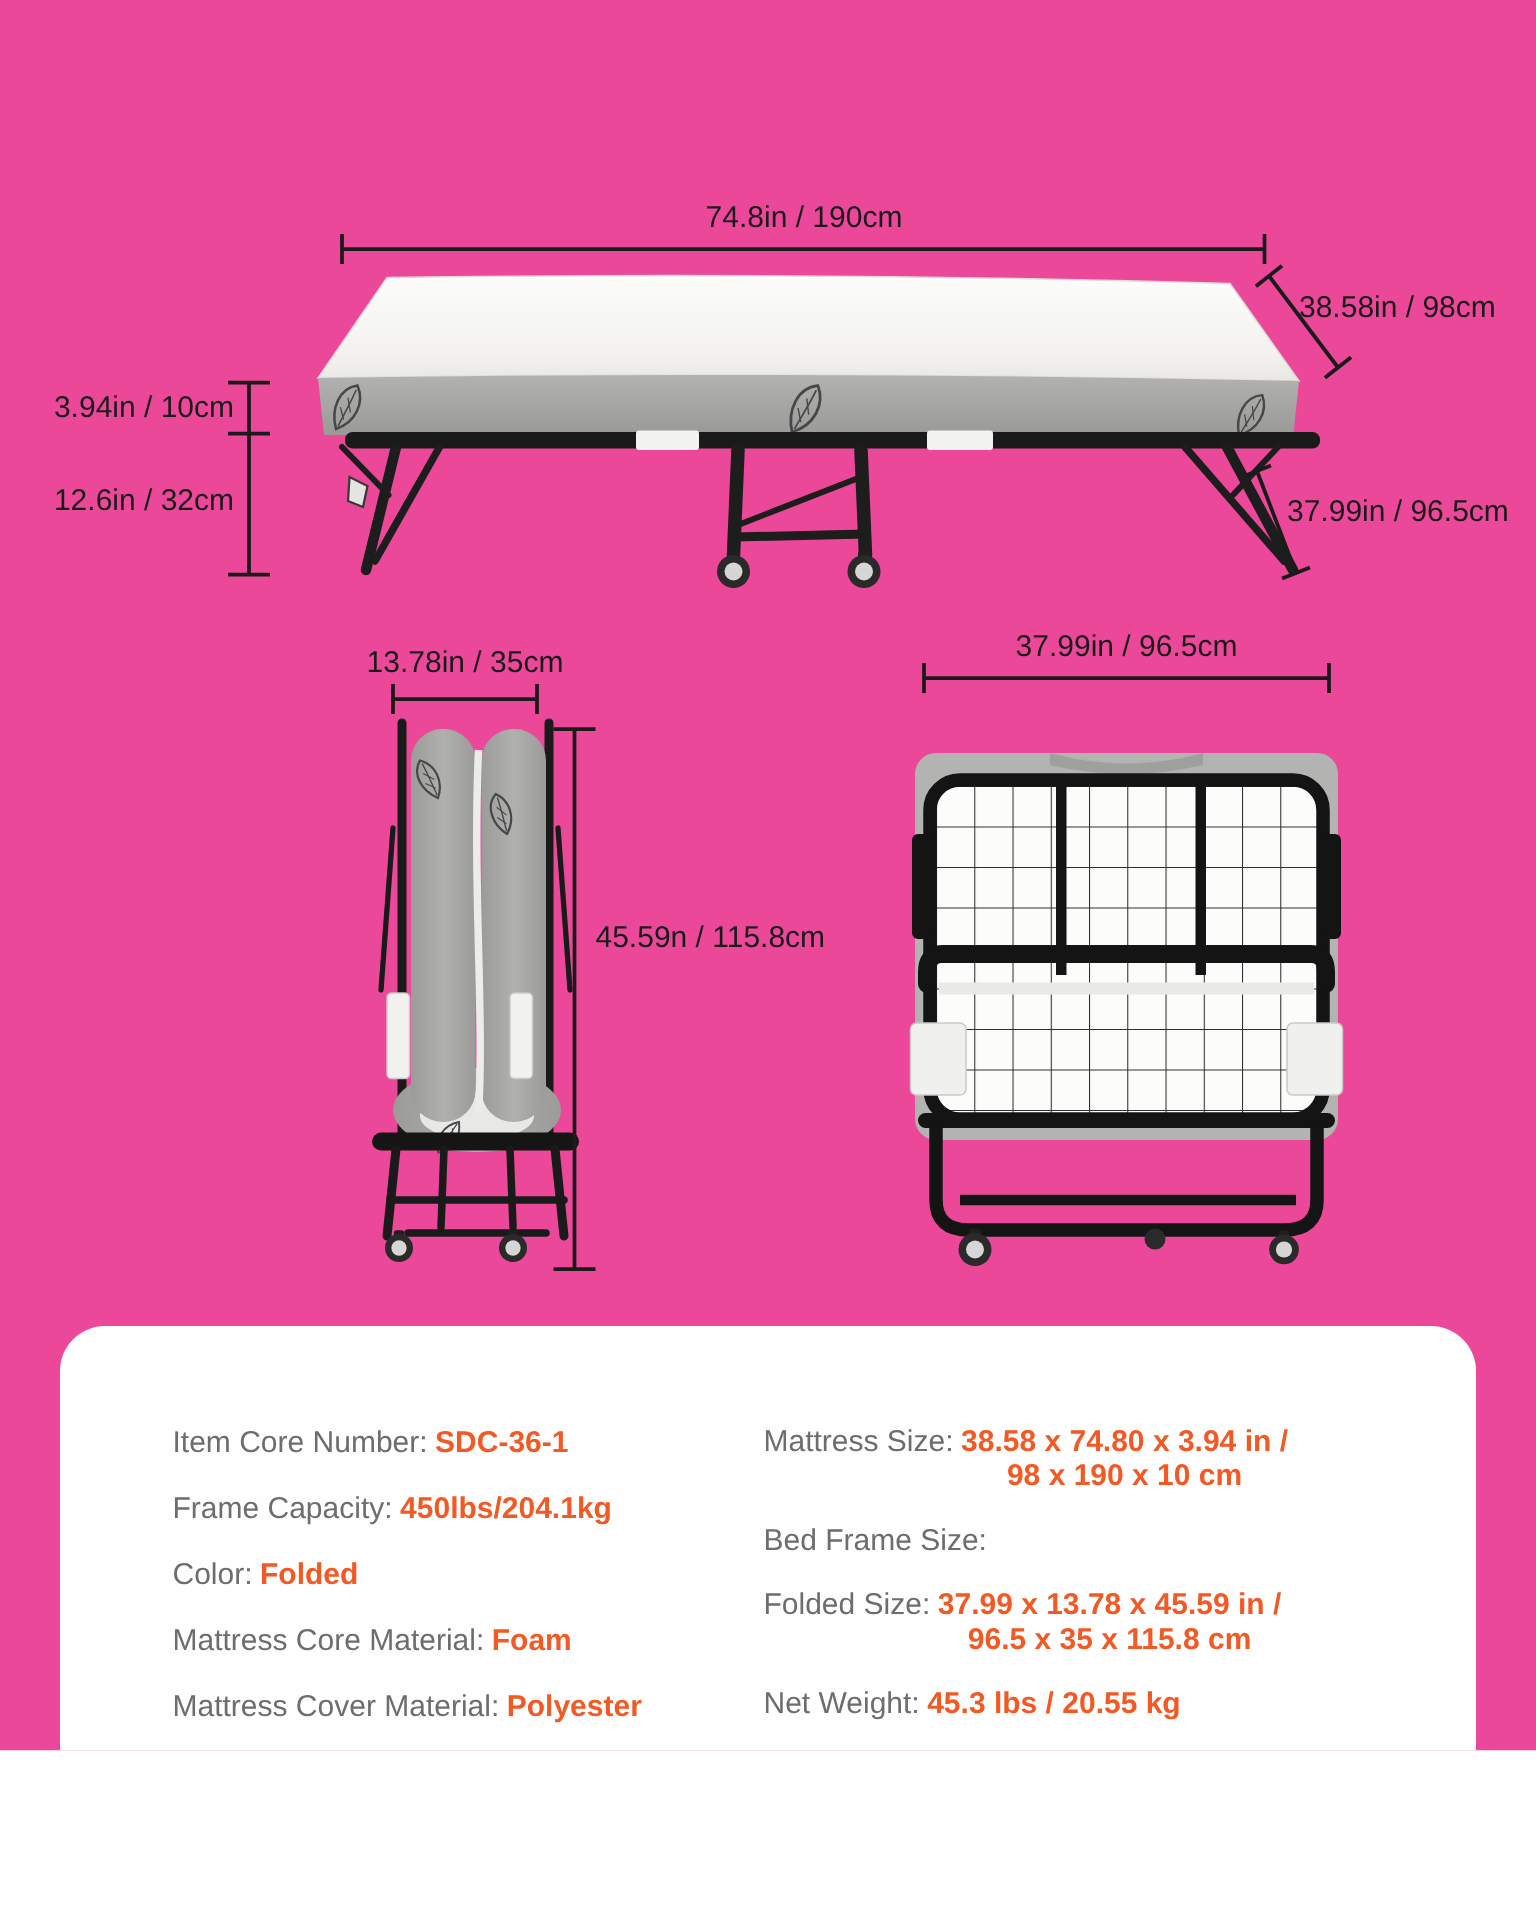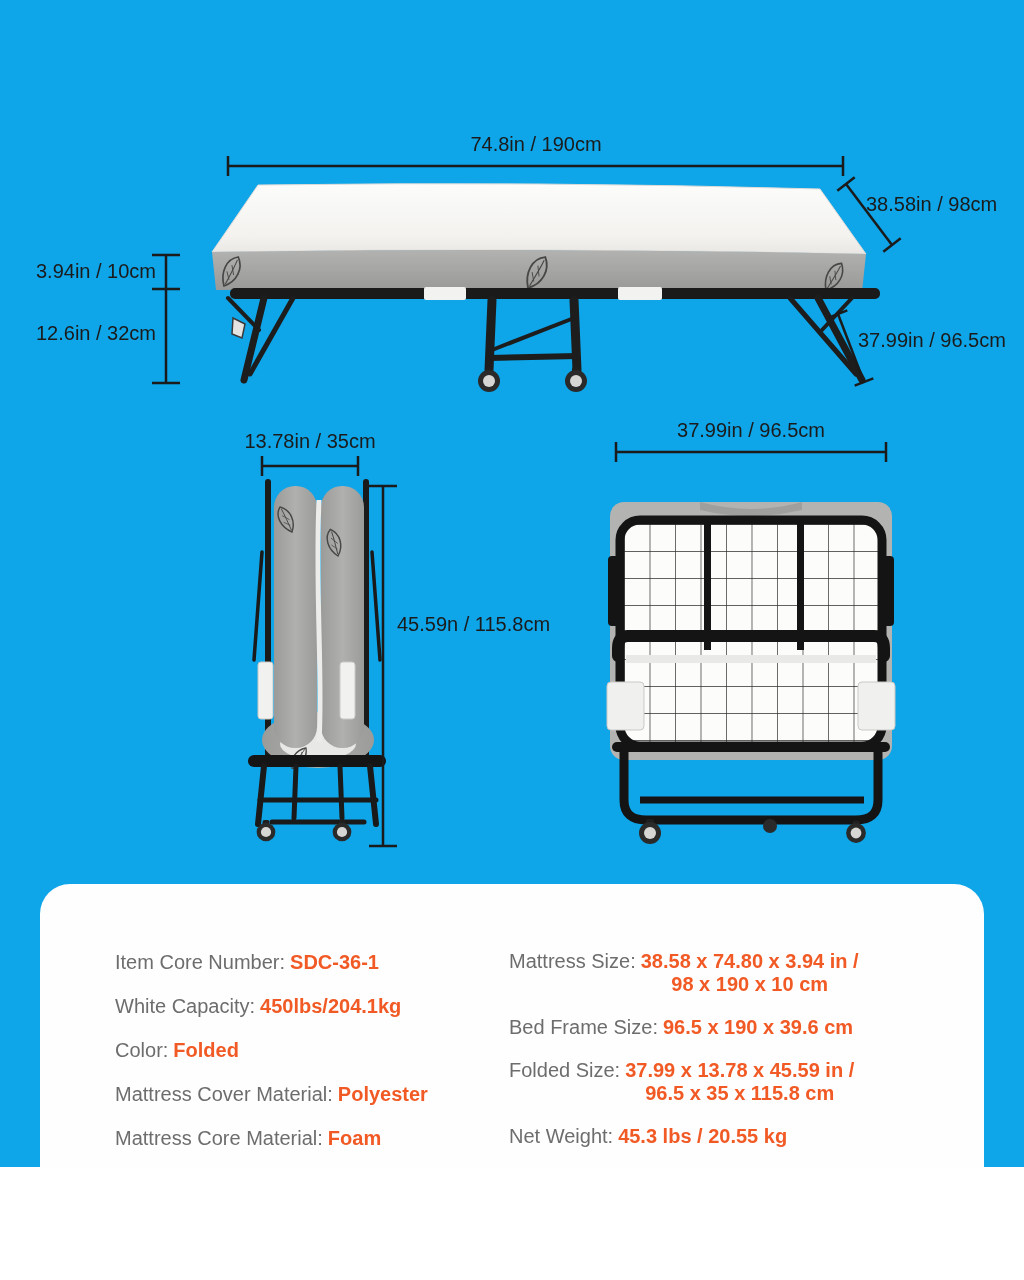--- a/index.html
+++ b/index.html
@@ -1,19 +1,19 @@
 <!DOCTYPE html>
 <html><head>
 <meta charset="utf-8">
 <style>
   html,body{margin:0;padding:0;}
   .page{
     position:relative;
     width:1024px;height:1167px;
-    background:#0ea5e9;
+    background:#ec4899;
     font-family:"Liberation Sans",sans-serif;
     overflow:hidden;
   }
   svg.diagram{position:absolute;left:0;top:0;}
   svg text{
     font-family:"Liberation Sans",sans-serif;
     font-size:20px;
     fill:#1b1b1b;
   }
   .spec-panel{
@@ -231,27 +231,27 @@
       <line x1="616" y1="442" x2="616" y2="462"></line>
       <line x1="886" y1="442" x2="886" y2="462"></line>
     </g>
     <text x="751" y="437" text-anchor="middle">37.99in / 96.5cm</text>
   </svg>
 
   <div class="spec-panel">
 
     <div class="spec-col left">
       <div class="spec-row"><span>Item Core Number:</span><span class="spec-val">SDC-36-1</span></div>
-      <div class="spec-row"><span>White Capacity:</span><span class="spec-val">450lbs/204.1kg</span></div>
+      <div class="spec-row"><span>Frame Capacity:</span><span class="spec-val">450lbs/204.1kg</span></div>
       <div class="spec-row"><span>Color:</span><span class="spec-val">Folded</span></div>
+      <div class="spec-row"><span>Mattress Core Material:</span><span class="spec-val">Foam</span></div>
       <div class="spec-row"><span>Mattress Cover Material:</span><span class="spec-val">Polyester</span></div>
-      <div class="spec-row"><span>Mattress Core Material:</span><span class="spec-val">Foam</span></div>
     </div>
 
     <div class="spec-col right">
       <div class="spec-row"><span>Mattress Size:</span><span class="spec-val"><div>38.58 x 74.80 x 3.94 in /</div><div>98 x 190 x 10 cm</div></span></div>
-      <div class="spec-row"><span>Bed Frame Size:</span><span class="spec-val"><div>96.5 x 190 x 39.6 cm</div></span></div>
+      <div class="spec-row"><span>Bed Frame Size:</span><span class="spec-val"></span></div>
       <div class="spec-row"><span>Folded Size:</span><span class="spec-val"><div>37.99 x 13.78 x 45.59 in /</div><div>96.5 x 35 x 115.8 cm</div></span></div>
       <div class="spec-row"><span>Net Weight:</span><span class="spec-val"><div>45.3 lbs / 20.55 kg</div><div></div></span></div>
     </div>
 
   </div>
 </div>
 
 </body></html>

